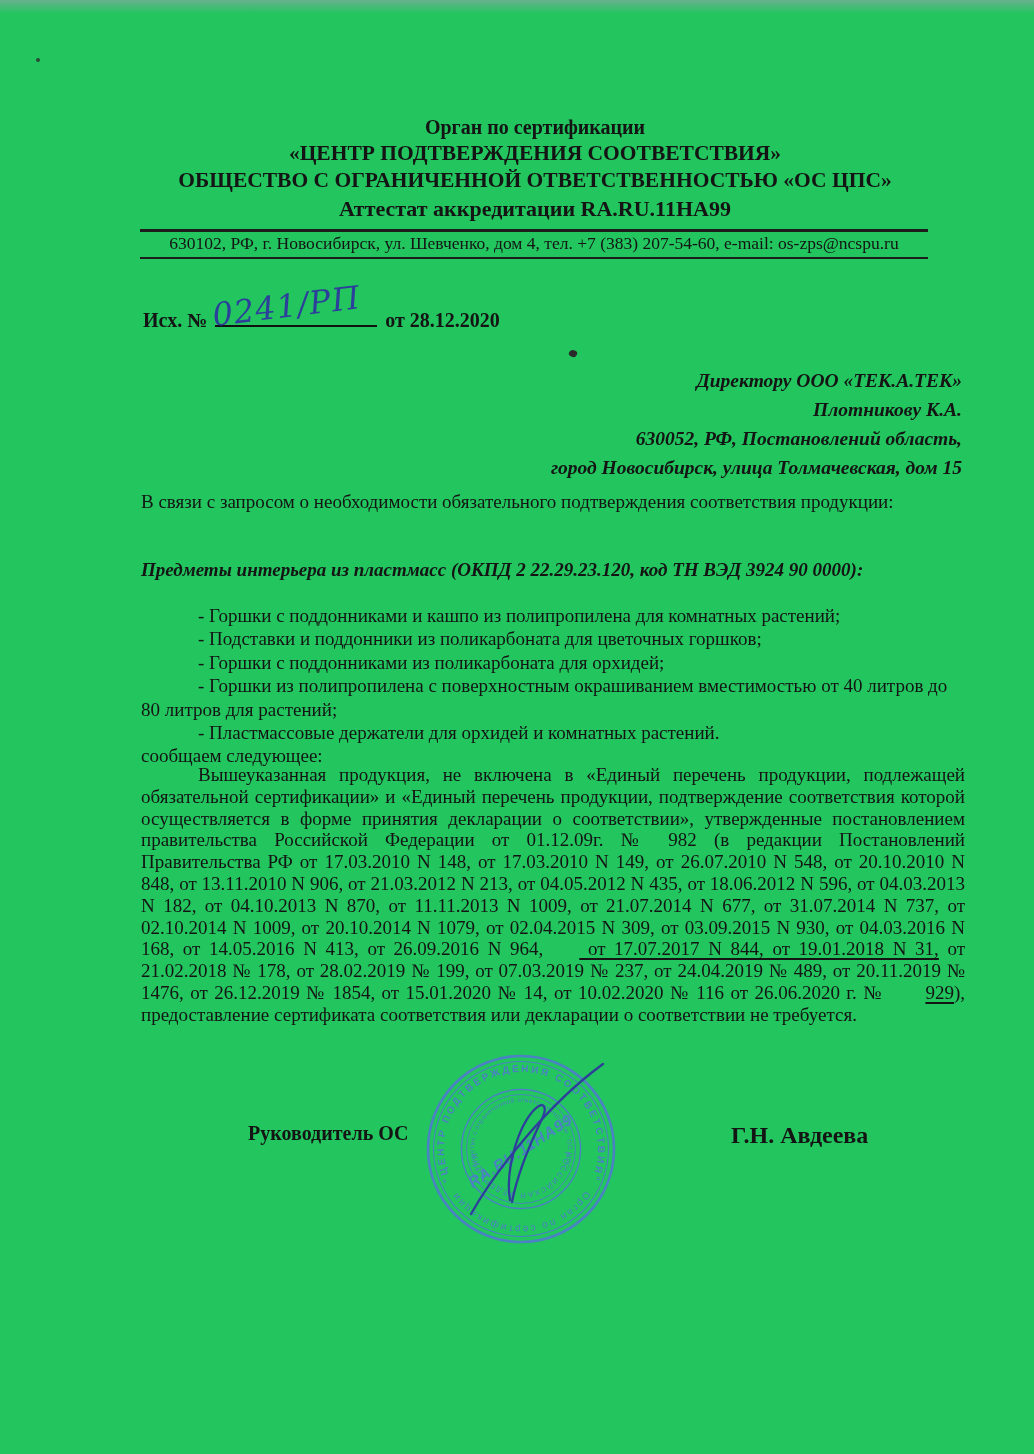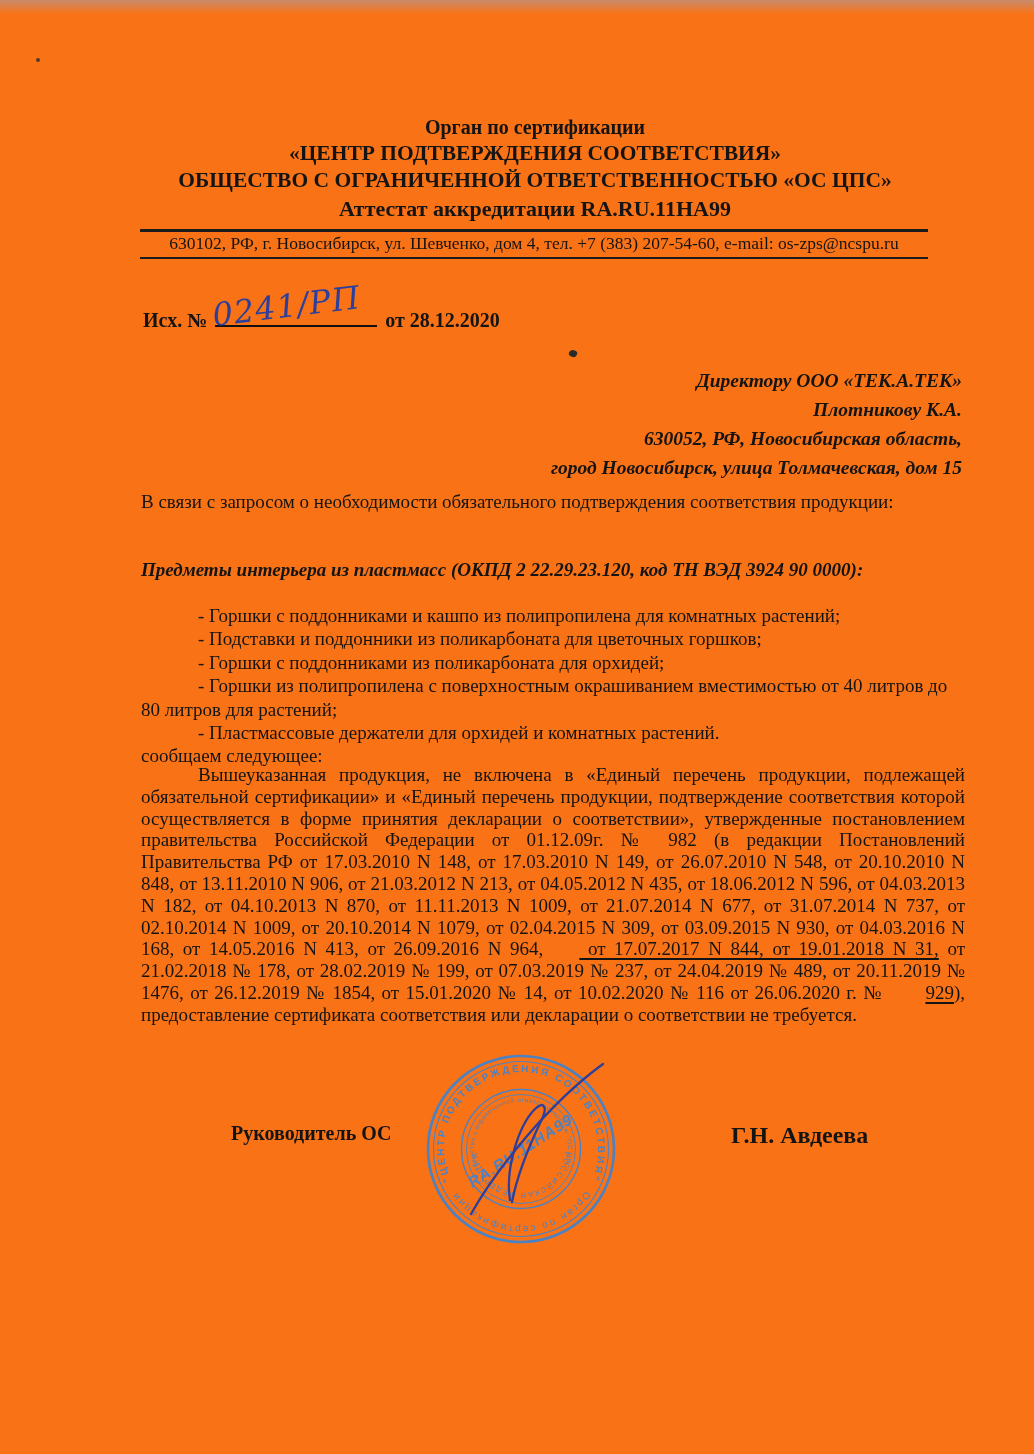--- a/index.html
+++ b/index.html
@@ -1,18 +1,18 @@
 <!DOCTYPE html>
 <html><head>
 <meta charset="utf-8">
 <style>
   html,body { margin:0; padding:0; background:#e8e8e8; }
   .page {
     position:relative; width:1034px; height:1454px; margin:0 auto;
-    background:#f97316; overflow:hidden;
+    background:#22c55e; overflow:hidden;
     font-family:"Liberation Serif", serif; color:#141414;
   }
   .scan-band {
     position:absolute; top:0; left:0; right:0; height:14px;
     background:linear-gradient(to bottom, rgba(160,160,182,0.55), rgba(255,255,255,0));
   }
   .speck { position:absolute; background:#2a2a2a; border-radius:50%; }
   .speck.s1 { left:569px; top:350px; width:8px; height:7px; transform:rotate(25deg); border-radius:60% 40% 55% 45%; }
   .speck.s2 { left:36px; top:58px; width:4px; height:4px; opacity:.8; }
 
@@ -50,21 +50,21 @@
   .list { position:absolute; top:604px; left:141px; width:824px; font-size:19px; line-height:23.4px; }
   .list .item { text-indent:57px; }
   .list .followup { text-indent:0; }
 
   .main {
     position:absolute; top:764px; left:141px; width:824px; margin:0;
     font-size:19px; line-height:21.8px; text-align:justify; text-indent:57px;
   }
   .u { text-decoration:underline; text-decoration-thickness:1.5px; text-underline-offset:3px;margin-left:36px; }
 
-  .sig-title { position:absolute; top:1122px; left:231px; font-size:20px; font-weight:bold; }
+  .sig-title { position:absolute; top:1122px; left:248px; font-size:20px; font-weight:bold; }
   .sig-name  { position:absolute; top:1122px; left:731px; font-size:24px; font-weight:bold; }
 
   .stamp { position:absolute; top:1052px; left:424px; }
   .stamp text { font-family:"Liberation Sans", sans-serif; }
 </style>
 </head>
 <body>
 
 <div class="page">
   <div class="scan-band"></div>
@@ -80,21 +80,21 @@
 
   <div class="addr">630102, РФ, г. Новосибирск, ул. Шевченко, дом 4, тел. +7 (383) 207-54-60,  e-mail: os-zps@ncspu.ru</div>
 
   <div class="ref">
     <span>Исх. №</span><span class="ref-underline"><span class="handwriting">0241/РП</span></span><span>от 28.12.2020</span>
   </div>
 
   <div class="addressee">
     <div>Директору ООО «ТЕК.А.ТЕК»</div>
     <div>Плотникову К.А.</div>
-    <div>630052, РФ, Новосибирская область,</div>
+    <div>630052, РФ, Постановлений область,</div>
     <div>город Новосибирск, улица Толмачевская, дом 15</div>
   </div>
 
   <p class="intro">В связи с запросом о необходимости обязательного подтверждения соответствия продукции:</p>
   <p class="subject">Предметы интерьера из пластмасс (ОКПД 2 22.29.23.120, код ТН ВЭД 3924 90 0000):</p>
 
   <div class="list">
     <div class="item">- Горшки с поддонниками и кашпо из полипропилена для комнатных растений;</div>
     <div class="item">- Подставки и поддонники из поликарбоната для цветочных горшков;</div>
     <div class="item">- Горшки с поддонниками из поликарбоната для орхидей;</div>

